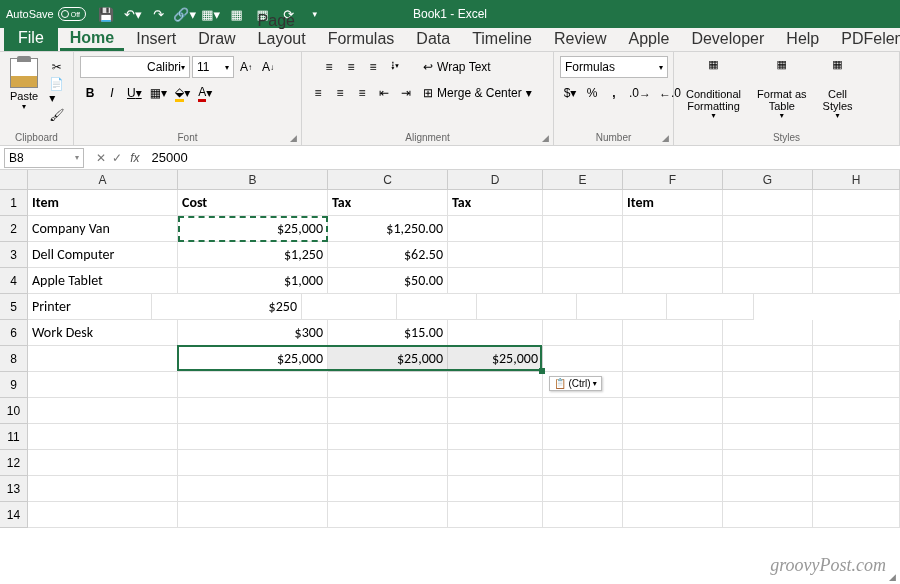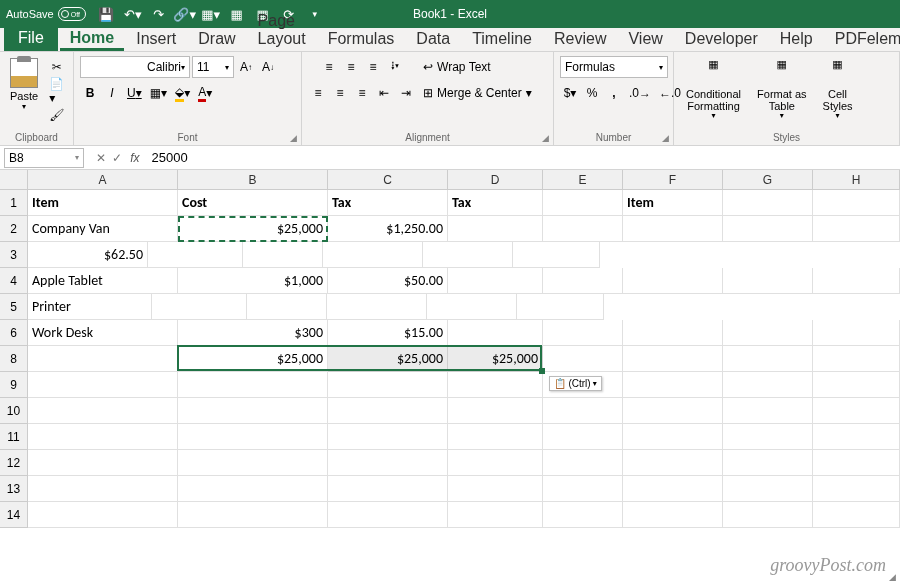--- a/index.html
+++ b/index.html
@@ -91,21 +91,21 @@
 <div class="tabs" id="tabs">
     <div class="tab file">File</div>
     <div class="tab active">Home</div>
     <div class="tab">Insert</div>
     <div class="tab">Draw</div>
     <div class="tab">Page Layout</div>
     <div class="tab">Formulas</div>
     <div class="tab">Data</div>
     <div class="tab">Timeline</div>
     <div class="tab">Review</div>
-    <div class="tab">View</div>
+    <div class="tab">Apple</div>
     <div class="tab">Developer</div>
     <div class="tab">Help</div>
     <div class="tab">PDFelement</div>
   </div>
 
 <div class="ribbon">
 
   <div class="group" style="width:74px">
     <div class="group-content">
       <div class="paste-btn">
@@ -276,39 +276,42 @@
         <div class="cell" style="width: 150px;">Company Van</div>
         <div class="cell right marching" style="width: 150px;">$25,000</div>
         <div class="cell right" style="width: 120px;">$1,250.00</div>
         <div class="cell right" style="width: 95px;"></div>
         <div class="cell" style="width: 80px;"></div>
         <div class="cell" style="width: 100px;"></div>
         <div class="cell" style="width: 90px;"></div>
         <div class="cell" style="width: 87px;"></div>
       </div>
       <div class="row">
+        <div class="cell" style="width: 150px;">Dell Computer</div>
+        <div class="cell right" style="width: 150px;">$1,250</div>
         <div class="cell right" style="width: 120px;">$62.50</div>
         <div class="cell right" style="width: 95px;"></div>
         <div class="cell" style="width: 80px;"></div>
         <div class="cell" style="width: 100px;"></div>
         <div class="cell" style="width: 90px;"></div>
         <div class="cell" style="width: 87px;"></div>
       </div>
       <div class="row">
         <div class="cell" style="width: 150px;">Apple Tablet</div>
         <div class="cell right" style="width: 150px;">$1,000</div>
         <div class="cell right" style="width: 120px;">$50.00</div>
         <div class="cell right" style="width: 95px;"></div>
         <div class="cell" style="width: 80px;"></div>
         <div class="cell" style="width: 100px;"></div>
         <div class="cell" style="width: 90px;"></div>
         <div class="cell" style="width: 87px;"></div>
       </div>
       <div class="row">
         <div class="cell" style="width: 124px;">Printer</div>
+        <div class="cell right" style="width: 150px;">$250</div>
         <div class="cell right" style="width: 95px;"></div>
         <div class="cell" style="width: 80px;"></div>
         <div class="cell" style="width: 100px;"></div>
         <div class="cell" style="width: 90px;"></div>
         <div class="cell" style="width: 87px;"></div>
       </div>
       <div class="row">
         <div class="cell" style="width: 150px;">Work Desk</div>
         <div class="cell right" style="width: 150px;">$300</div>
         <div class="cell right" style="width: 120px;">$15.00</div>

